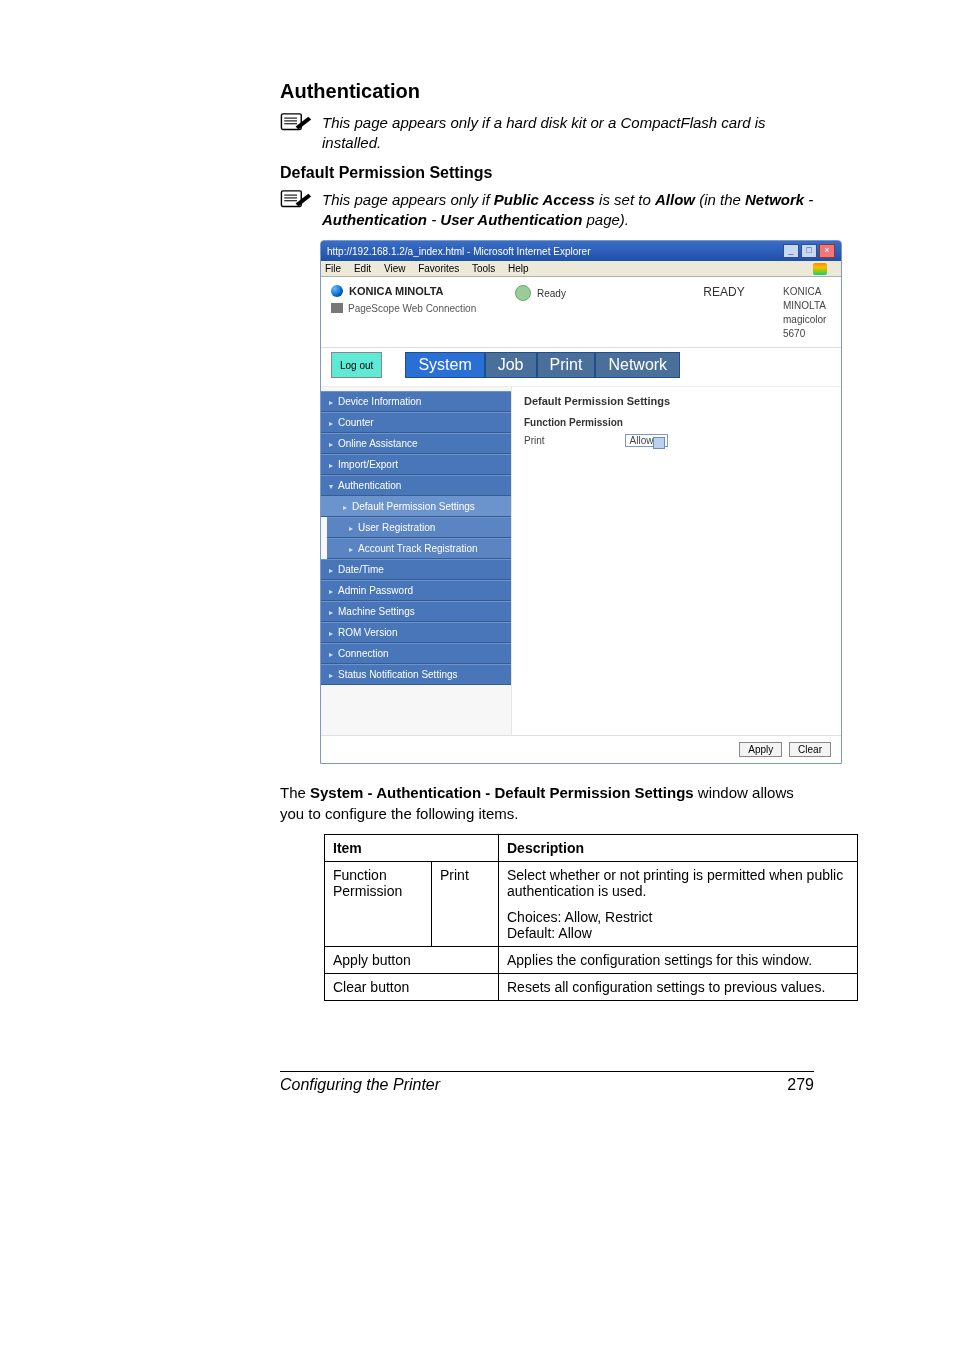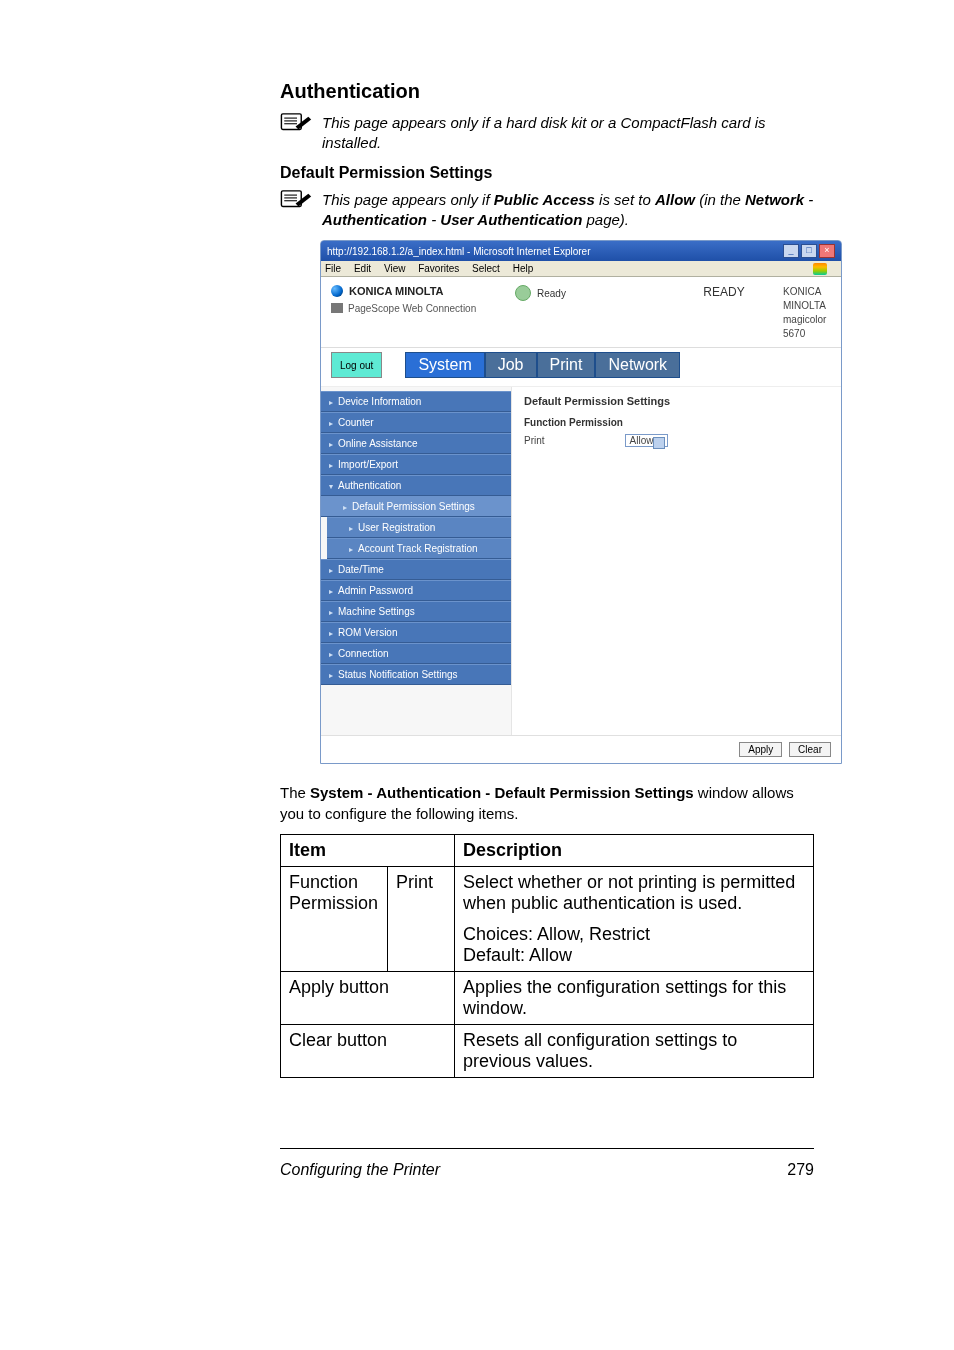--- a/index.html
+++ b/index.html
@@ -111,31 +111,32 @@
   .fbtn{ font-size:10px; border:1px solid #888; background:#f4f4f4; padding:1px 8px; margin-left:4px;}
 
   
   .para { font-size: 15px; line-height:1.4; margin:0 0 10px 0;}
   .para b{ font-weight:bold;}
 
   
   table.desc {
     border-collapse: collapse;
     width: 100%;
-    font-size: 18px;
+    font-size: 14px;
+    margin-left: 44px;
   }
   table.desc th, table.desc td {
     border: 1px solid #000;
     padding: 5px 8px;
     text-align: left;
     vertical-align: top;
   }
   table.desc th { font-weight: bold; }
 
-  .footer-line{ border-top:1px solid #000; margin-top:70px; padding-top:12px; display:flex; justify-content:space-between; font-size:16px;}
+  .footer-line{ border-top:1px solid #000; margin-top:70px; padding-top:4px; display:flex; justify-content:space-between; font-size:16px;}
   .footer-line .ft-left{ font-style:italic;}
 </style>
 </head>
 <body>
 
 <div class="page">
   <h2 class="section-title">Authentication</h2>
 
   <div class="note-row">
     <svg class="note-icon" viewBox="0 0 48 30">
@@ -170,21 +171,21 @@
         <div class="wbtn">_</div>
         <div class="wbtn">□</div>
         <div class="wbtn close">×</div>
       </div>
     </div>
     <div class="ie-menubar">
       <span>File</span>
       <span>Edit</span>
       <span>View</span>
       <span>Favorites</span>
-      <span>Select</span>
+      <span>Tools</span>
       <span>Help</span>
       <span class="flag"></span>
     </div>
     <div class="app-body">
       <div class="app-header">
         <div class="brandcol">
           <div class="brand-line1">KONICA MINOLTA</div>
           <div class="brand-line2">PageScope Web Connection</div>
         </div>
         <div class="readycol">Ready</div>

